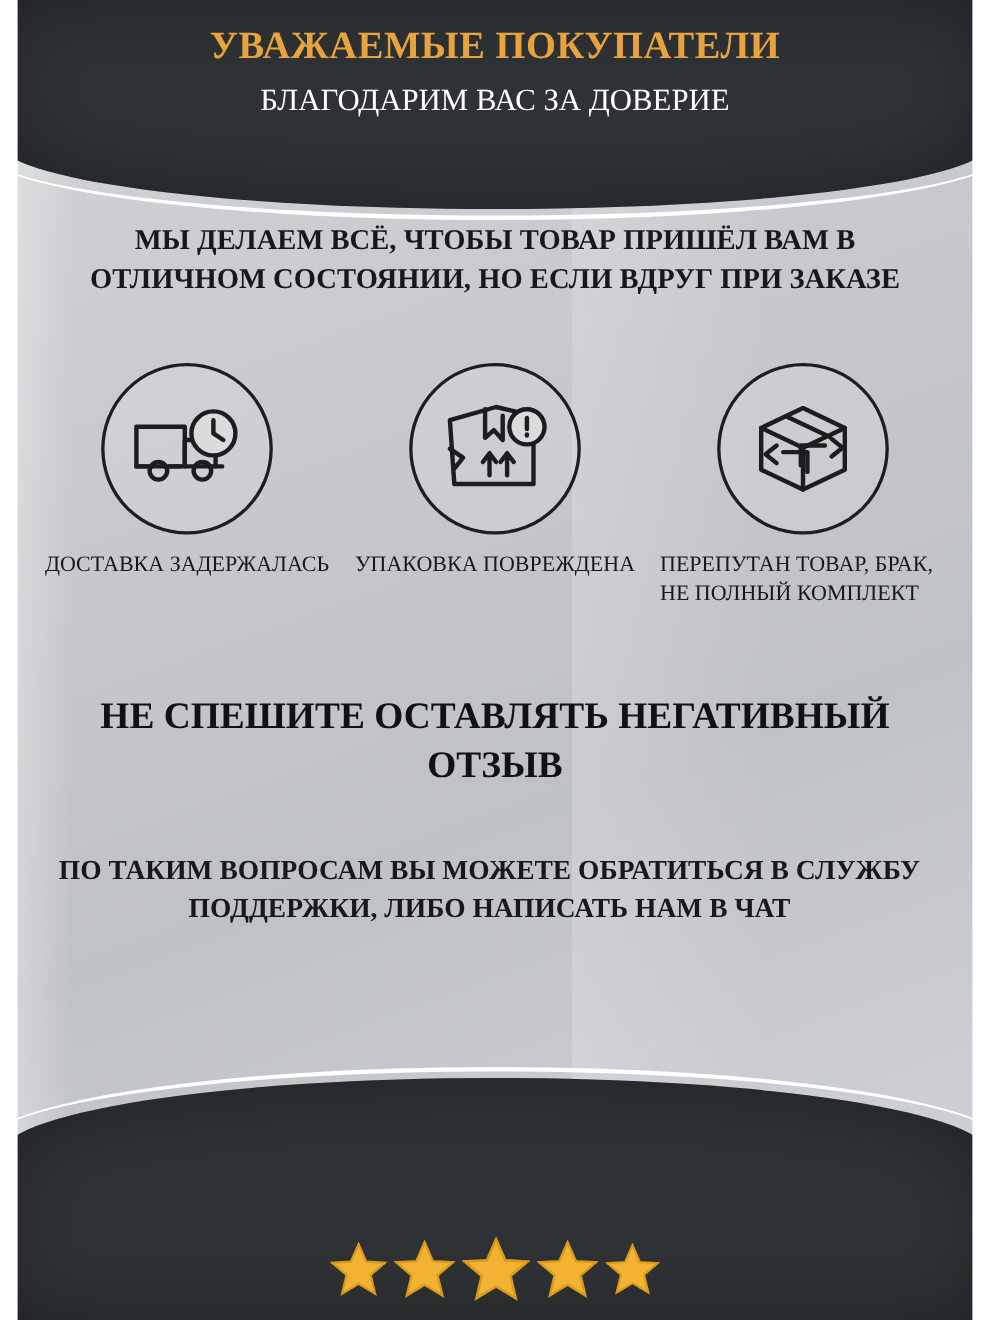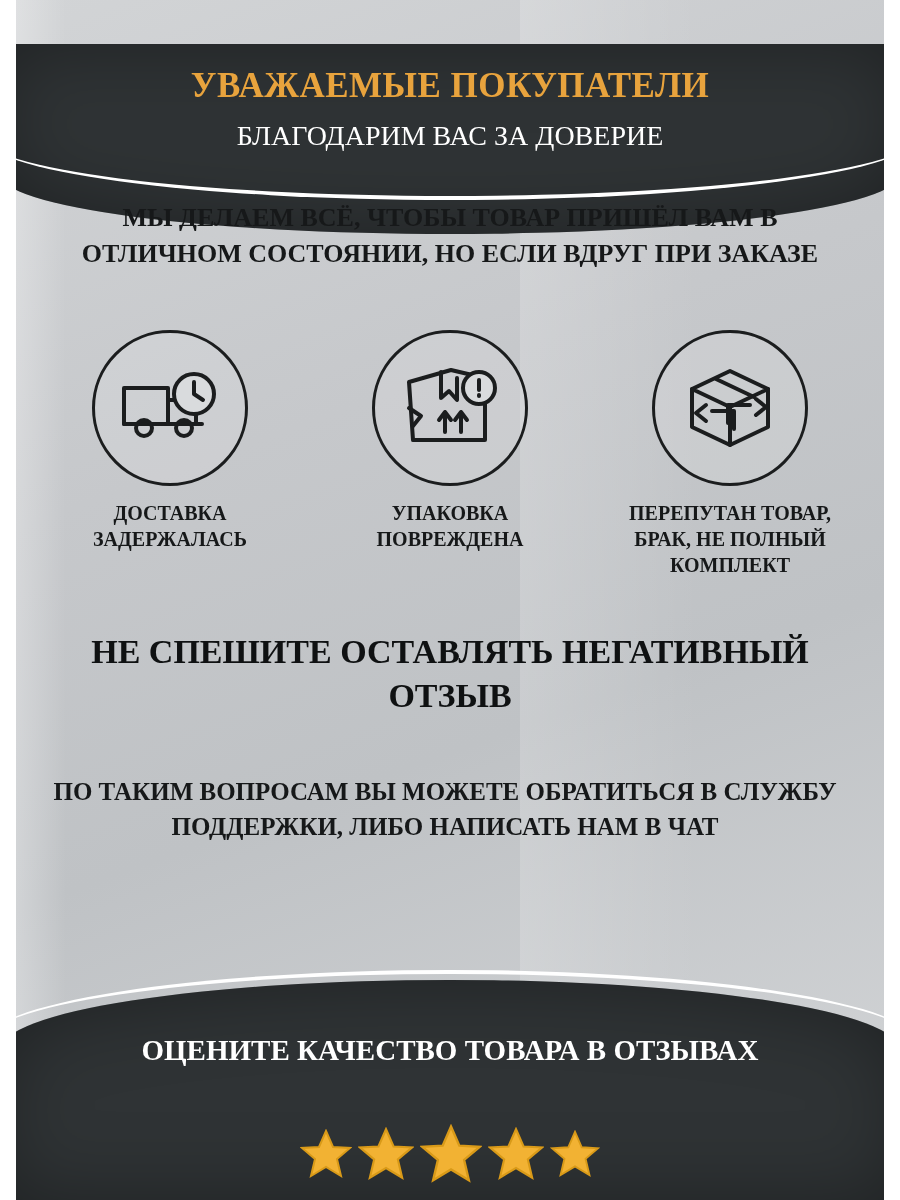--- a/index.html
+++ b/index.html
@@ -35,21 +35,20 @@
 
   
   .top-banner {
     position: absolute;
     top: 0; left: 0; right: 0;
     height: 190px;
     background: #2f3335;
     border-radius: 0 0 50% 50% / 0 0 60px 60px;
     box-shadow: inset 0 0 80px rgba(0,0,0,0.35);
     overflow: hidden;
-    margin-top: 44px;
   }
   .top-banner::after{
     content:"";
     position:absolute;
     left:0; right:0; bottom:0;
     height:6px;
     background:#ffffff;
     border-radius: 0 0 50% 50% / 0 0 60px 60px;
     opacity:.0;
   }
@@ -124,24 +123,23 @@
     width: 150px; height: 150px;
     border-radius: 50%;
     border: 3px solid #1b1d1e;
     display: flex;
     align-items: center;
     justify-content: center;
     background: rgba(255,255,255,0.12);
   }
   .icon-caption {
     margin-top: 14px;
-    text-align: center;
     color: #161819;
     font-size: 20px;
-    font-weight: bold;
+    font-weight: normal;
     line-height: 1.3;
     text-transform: uppercase;
   }
 
   
   .headline {
     position: absolute;
     top: 630px; left: 50px; right: 50px;
     text-align: center;
     color: #0f1112;
@@ -265,21 +263,20 @@
       </div>
       <div class="icon-caption">ПЕРЕПУТАН ТОВАР, БРАК, НЕ ПОЛНЫЙ КОМПЛЕКТ</div>
     </div>
 
   </div>
 
   <div class="headline">НЕ СПЕШИТЕ ОСТАВЛЯТЬ НЕГАТИВНЫЙ ОТЗЫВ</div>
   <div class="support">ПО ТАКИМ ВОПРОСАМ ВЫ МОЖЕТЕ ОБРАТИТЬСЯ В СЛУЖБУ ПОДДЕРЖКИ, ЛИБО НАПИСАТЬ НАМ В ЧАТ</div>
 
   <div class="bottom-banner">
-    <div class="bottom-title">ОЦЕНИТЕ КАЧЕСТВО ТОВАРА В ОТЗЫВАХ</div>
     <div class="stars">
       <svg class="star" width="52" height="50" viewBox="0 0 52 50">
           <polygon points="26,2 33,18 50,19 37,30 41,47 26,38 11,47 15,30 2,19 19,18" fill="#f2b233" stroke="#d99a18" stroke-width="2"></polygon>
         </svg>
       <svg class="star" width="56" height="54" viewBox="0 0 52 50">
           <polygon points="26,2 33,18 50,19 37,30 41,47 26,38 11,47 15,30 2,19 19,18" fill="#f2b233" stroke="#d99a18" stroke-width="2"></polygon>
         </svg>
       <svg class="star" width="62" height="60" viewBox="0 0 52 50">
           <polygon points="26,2 33,18 50,19 37,30 41,47 26,38 11,47 15,30 2,19 19,18" fill="#f2b233" stroke="#d99a18" stroke-width="2"></polygon>
         </svg>

